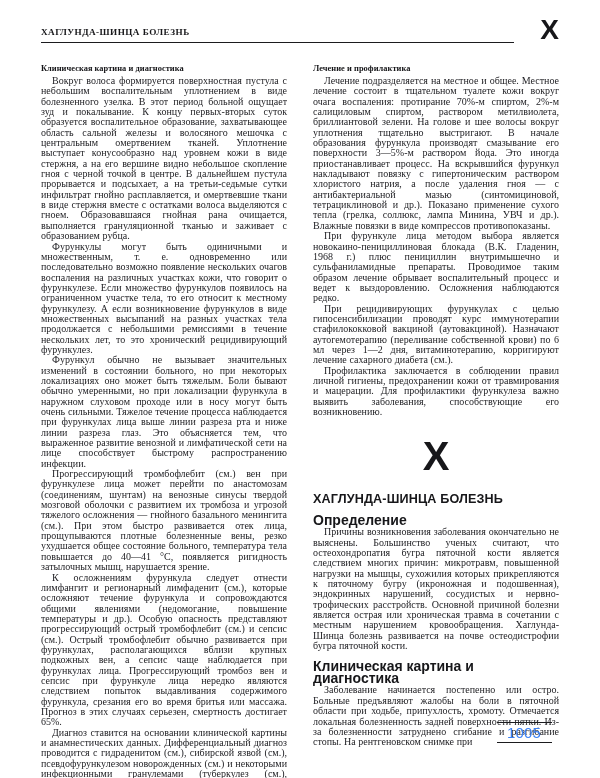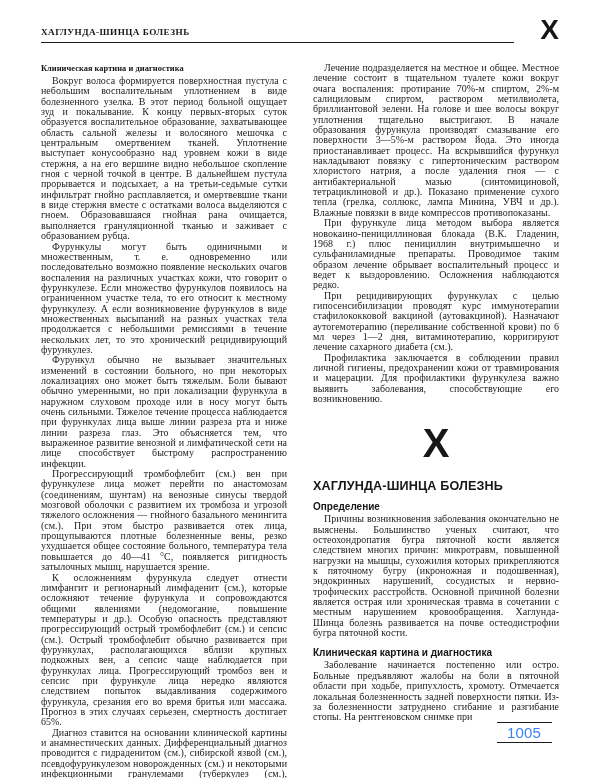--- a/index.html
+++ b/index.html
@@ -117,21 +117,21 @@
     font-weight: bold;
     font-size: 12.6px;
     line-height: 16px;
     letter-spacing: 0.15px;
     margin: 0 0 7px 0;
     color: #17171a;
   }
   h3.sub {
     font-family: "Liberation Sans", sans-serif;
     font-weight: bold;
-    font-size: 10px;
+    font-size: 14px;
     line-height: 12px;
     margin: 0 0 1px 0;
     color: #17171a;
   }
   h3.sub.gap { margin-top: 9px; }
 
   
   .folio {
     position: absolute;
     left: 489px;
@@ -171,20 +171,21 @@
       <h3 class="sect">Клиническая картина и диагностика</h3>
       <p class="body">Вокруг волоса формируется поверхностная пустула с небольшим воспалительным уплотнением в виде болезненного узелка. В этот период больной ощущает зуд и покалывание. К концу первых-вторых суток образуется воспалительное образование, захватывающее область сальной железы и волосяного мешочка с центральным омертвением тканей. Уплотнение выступает конусообразно над уровнем кожи в виде стержня, а на его вершине видно небольшое скопление гноя с черной точкой в центре. В дальнейшем пустула прорывается и подсыхает, а на третьи-седьмые сутки инфильтрат гнойно расплавляется, и омертвевшие ткани в виде стержня вместе с остатками волоса выделяются с гноем. Образовавшаяся гнойная рана очищается, выполняется грануляционной тканью и заживает с образованием рубца.</p>
       <p class="body">Фурункулы могут быть одиничными и множественным, т. е. одновременно или последовательно возможно появление нескольких очагов воспаления на различных участках кожи, что говорит о фурункулезе. Если множество фурункулов появилось на ограниченном участке тела, то его относит к местному фурункулезу. А если возникновение фурункулов в виде множественных высыпаний на разных участках тела продолжается с небольшими ремиссиями в течение нескольких лет, то это хронический рецидивирующий фурункулез.</p>
       <p class="body">Фурункул обычно не вызывает значительных изменений в состоянии больного, но при некоторых локализациях оно может быть тяжелым. Боли бывают обычно умеренными, но при локализации фурункула в наружном слуховом проходе или в носу могут быть очень сильными. Тяжелое течение процесса наблюдается при фурункулах лица выше линии разреза рта и ниже линии разреза глаз. Это объясняется тем, что выраженное развитие венозной и лимфатической сети на лице способствует быстрому распространению инфекции.</p>
       <p class="body">Прогрессирующий тромбофлебит (см.) вен при фурункулезе лица может перейти по анастомозам (соединениям, шунтам) на венозные синусы твердой мозговой оболочки с развитием их тромбоза и угрозой тяжелого осложнения — гнойного базального менингита (см.). При этом быстро развивается отек лица, прощупываются плотные болезненные вены, резко ухудшается общее состояние больного, температура тела повышается до 40—41 °C, появляется ригидность затылочных мышц, нарушается зрение.</p>
       <p class="body">К осложнениям фурункула следует отнести лимфангит и регионарный лимфаденит (см.), которые осложняют течение фурункула и сопровождаются общими явлениями (недомогание, повышение температуры и др.). Особую опасность представляют прогрессирующий острый тромбофлебит (см.) и сепсис (см.). Острый тромбофлебит обычно развивается при фурункулах, располагающихся вблизи крупных подкожных вен, а сепсис чаще наблюдается при фурункулах лица. Прогрессирующий тромбоз вен и сепсис при фурункуле лица нередко являются следствием попыток выдавливания содержимого фурункула, срезания его во время бритья или массажа. Прогноз в этих случаях серьезен, смертность достигает 65%.</p>
       <p class="body">Диагноз ставится на основании клинической картины и анамнестических данных. Дифференциальный диагноз проводится с гидраденитом (см.), сибирской язвой (см.), псевдофурункулезом новорожденных (см.) и некоторыми инфекционными гранулемами (туберкулез (см.), актиномикоз (см.), сифилис (см.)).</p>
     </div>
 
     <div class="col col-right">
+      <h3 class="sect">Лечение и профилактика</h3>
       <p class="body">Лечение подразделяется на местное и общее. Местное лечение состоит в тщательном туалете кожи вокруг очага воспаления: протирание 70%-м спиртом, 2%-м салициловым спиртом, раствором метилвиолета, бриллиантовой зелени. На голове и шее волосы вокруг уплотнения тщательно выстригают. В начале образования фурункула производят смазывание его поверхности 3—5%-м раствором йода. Это иногда приостанавливает процесс. На вскрывшийся фурункул накладывают повязку с гипертоническим раствором хлористого натрия, а после удаления гноя — с антибактериальной мазью (синтомициновой, тетрациклиновой и др.). Показано применение сухого тепла (грелка, соллюкс, лампа Минина, УВЧ и др.). Влажные повязки в виде компрессов противопоказаны.</p>
       <p class="body">При фурункуле лица методом выбора является новокаино-пенициллиновая блокада (В.К. Гладенин, 1968 г.) плюс пенициллин внутримышечно и сульфаниламидные препараты. Проводимое таким образом лечение обрывает воспалительный процесс и ведет к выздоровлению. Осложнения наблюдаются редко.</p>
       <p class="body">При рецидивирующих фурункулах с целью гипосенсибилизации проводят курс иммунотерапии стафилококковой вакциной (аутовакциной). Назначают аутогемотерапию (переливание собственной крови) по 6 мл через 1—2 дня, витаминотерапию, корригируют лечение сахарного диабета (см.).</p>
       <p class="body">Профилактика заключается в соблюдении правил личной гигиены, предохранении кожи от травмирования и мацерации. Для профилактики фурункулеза важно выявить заболевания, способствующие его возникновению.</p>
 
       <div class="chapter-letter">Х</div>
 
       <h2 class="entry-title">ХАГЛУНДА-ШИНЦА БОЛЕЗНЬ</h2>
 
       <h3 class="sub">Определение</h3>

